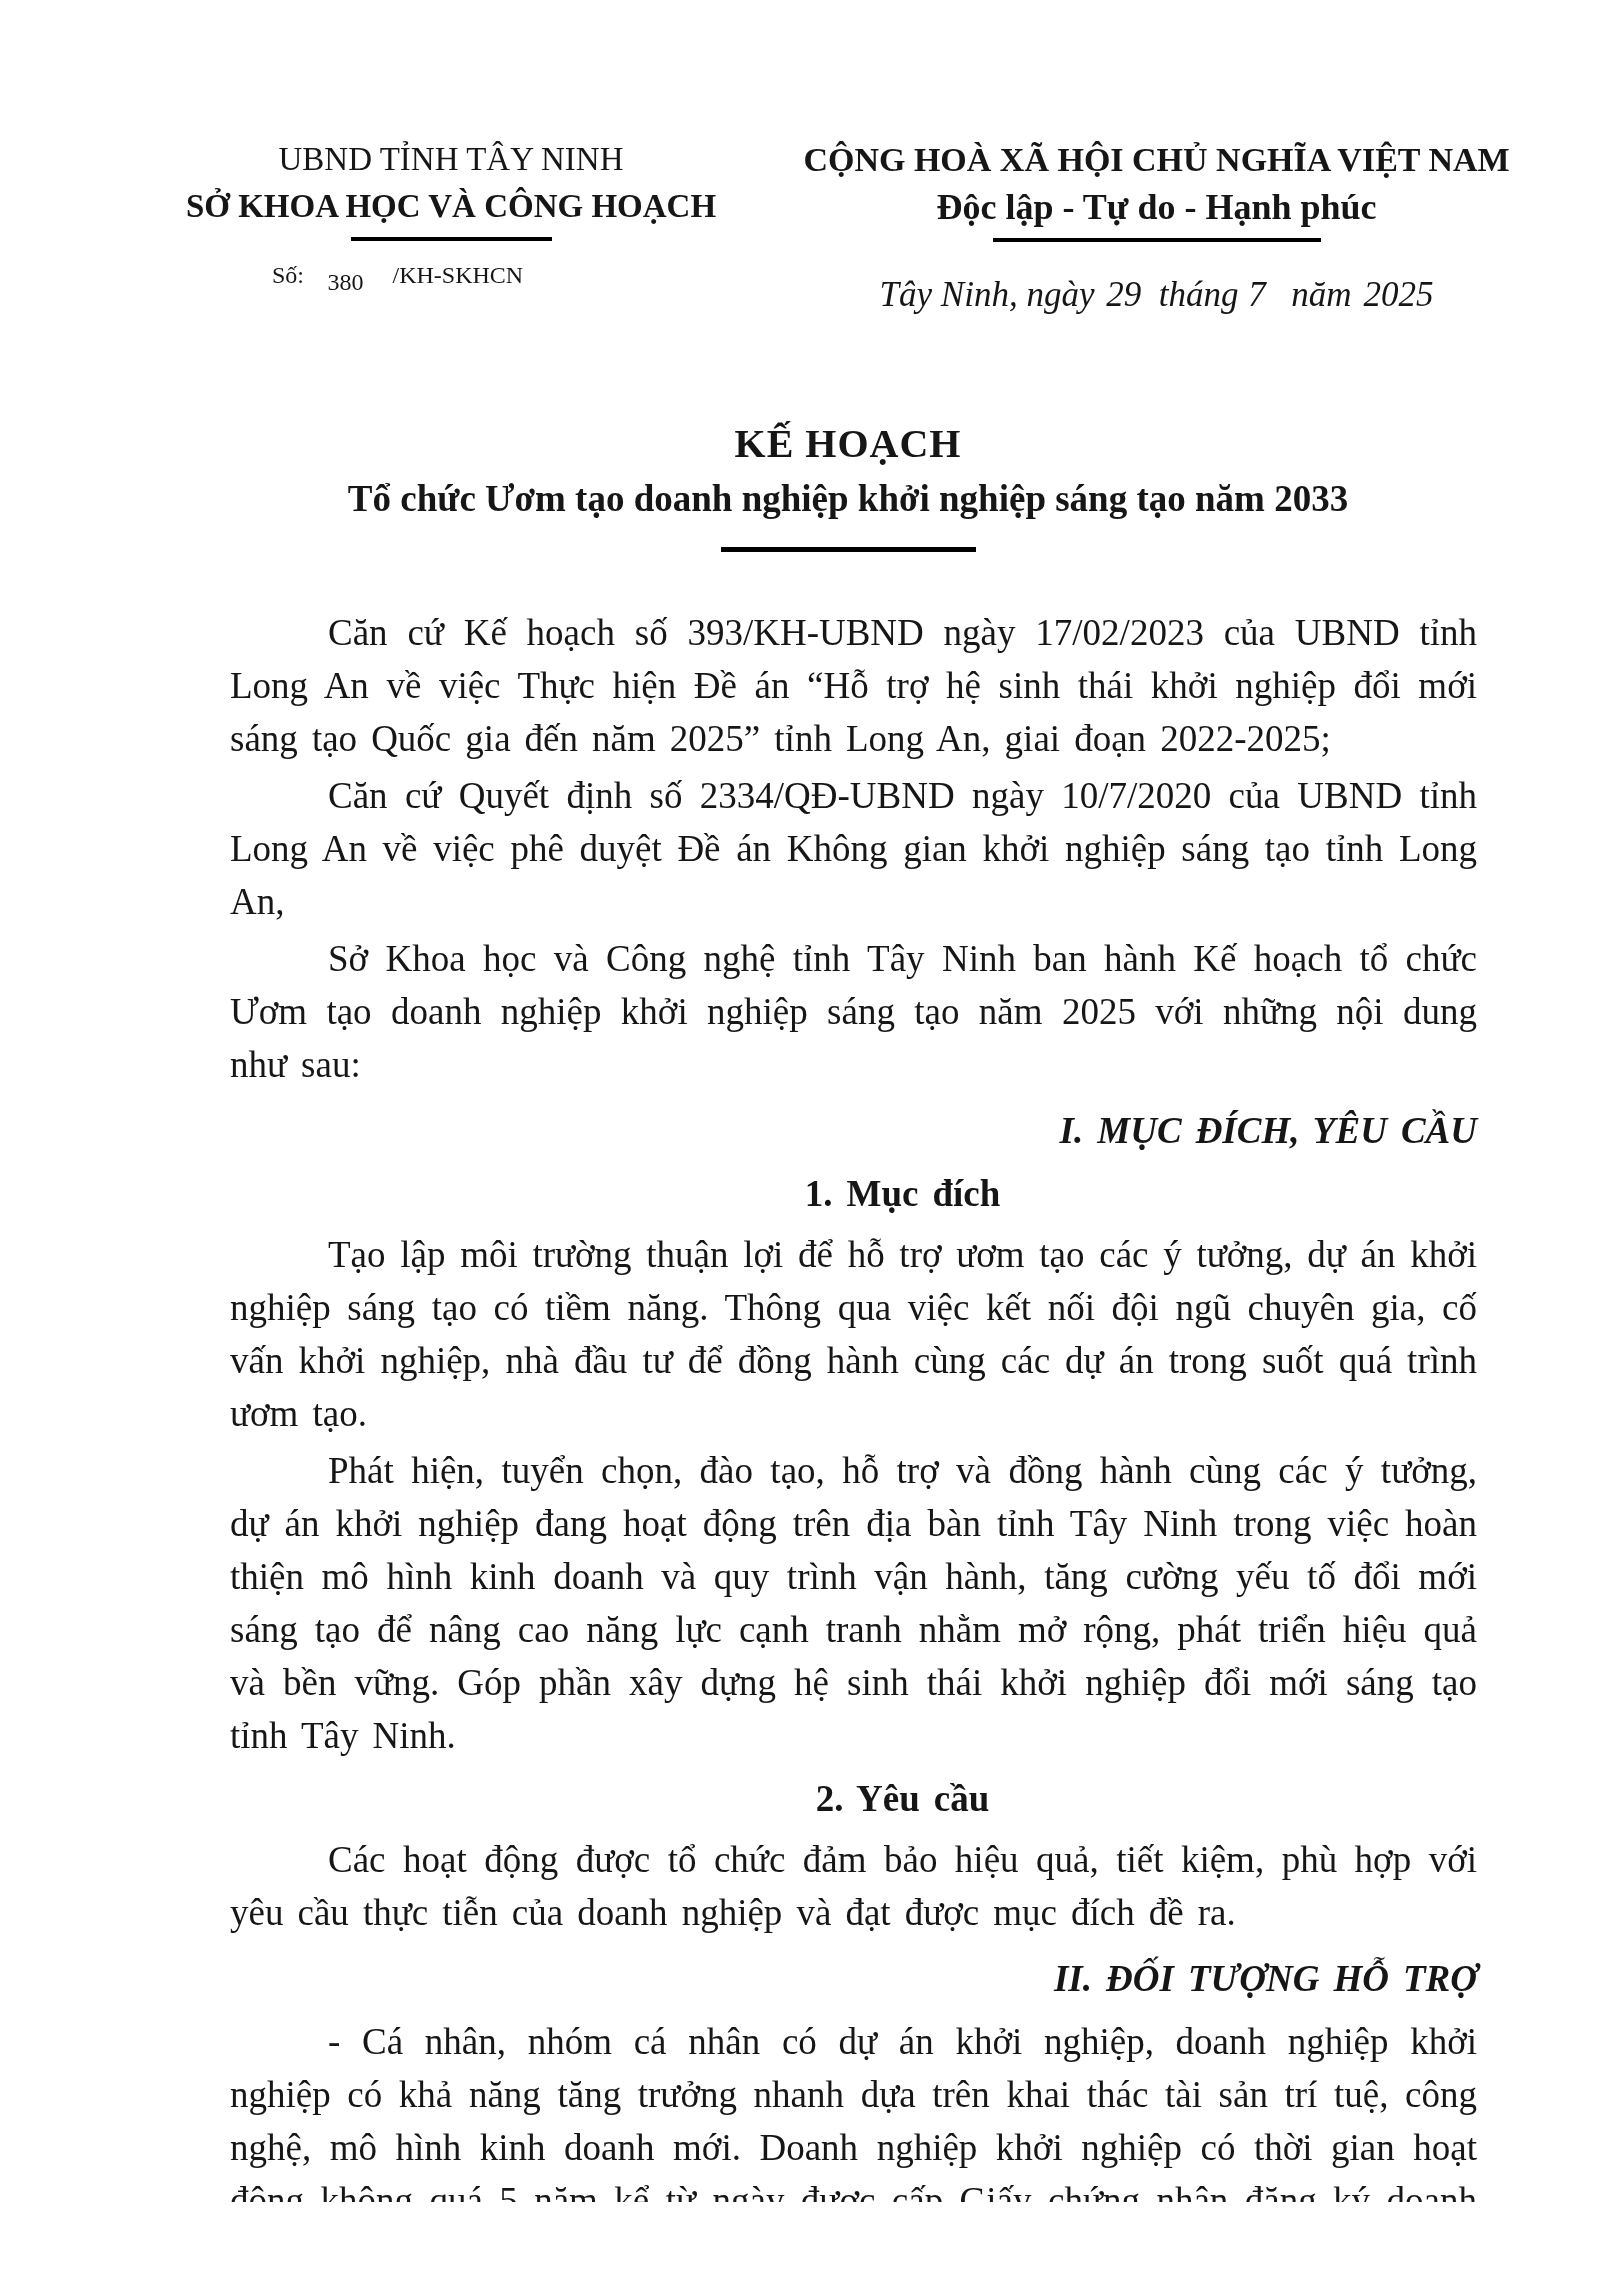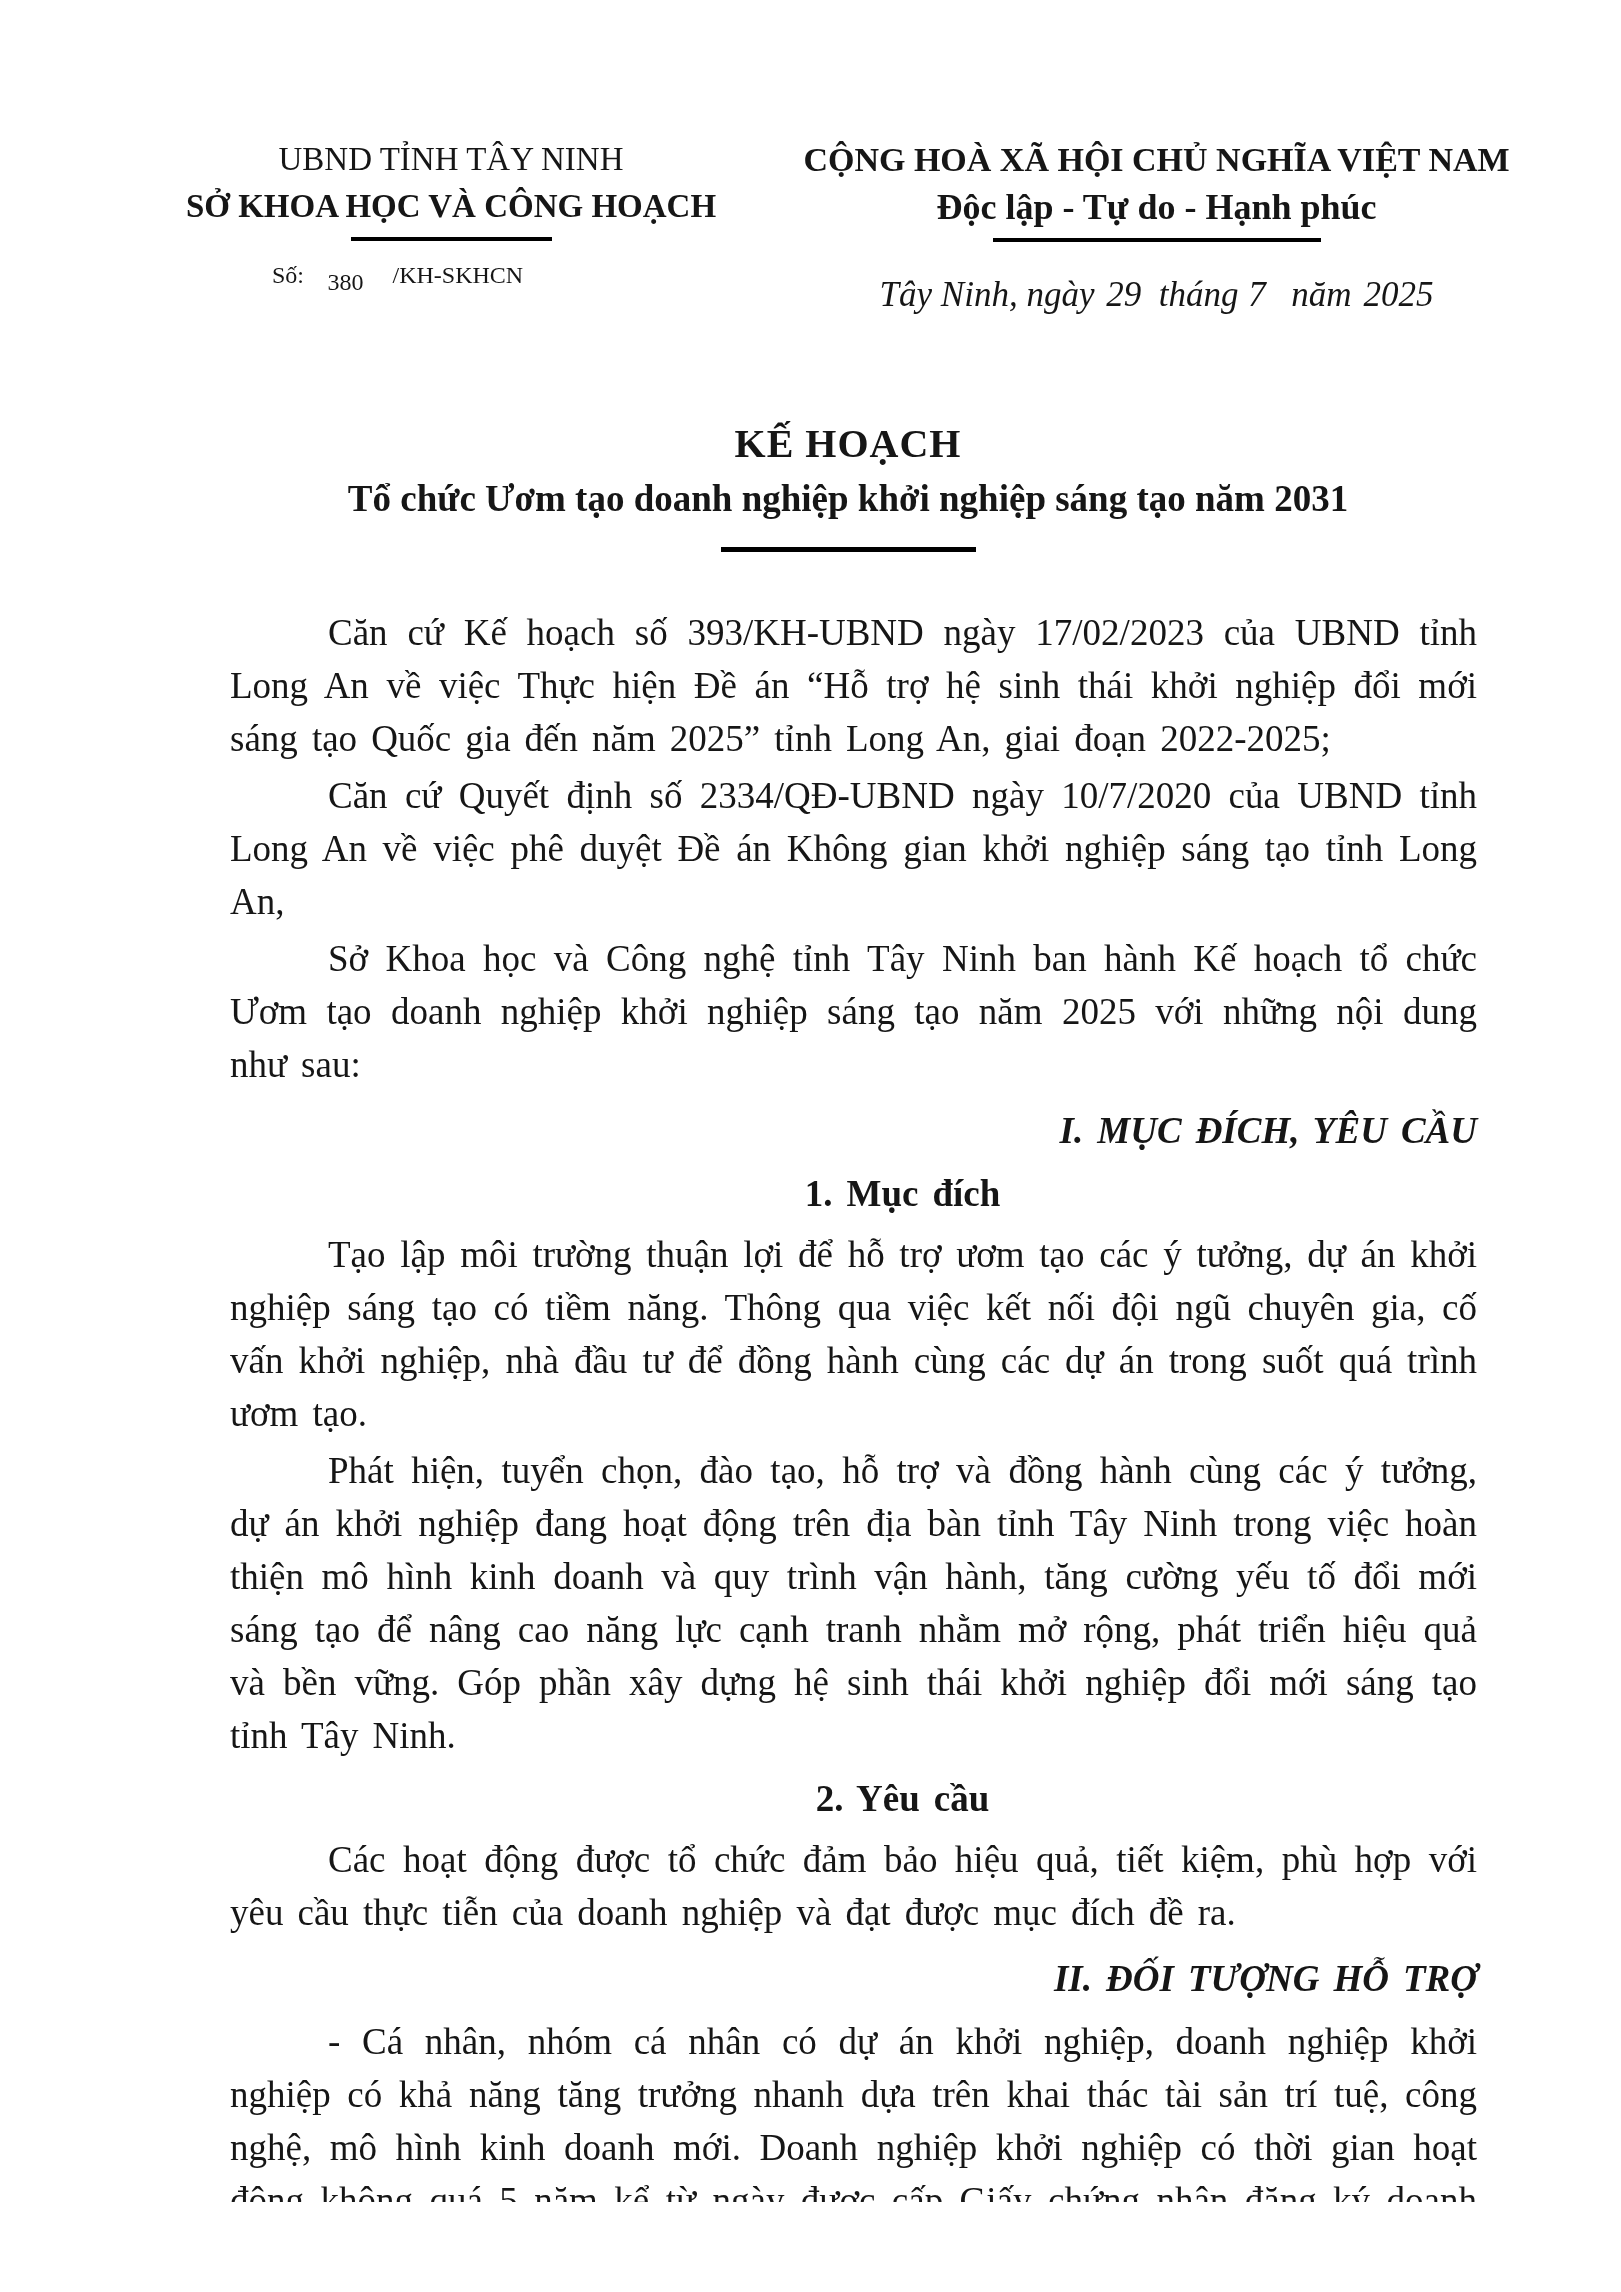--- a/index.html
+++ b/index.html
@@ -125,21 +125,21 @@
     <div class="l1">CỘNG HOÀ XÃ HỘI CHỦ NGHĨA VIỆT NAM</div>
     <div class="l2">Độc lập - Tự do - Hạnh phúc</div>
     <div class="rule-right"></div>
     <div class="date-line">
       <span>Tây Ninh, ngày</span><span class="d-day">29</span><span>tháng</span><span class="d-month">7</span><span>năm</span><span class="d-year">2025</span>
     </div>
   </div>
 
   <div class="title-block">
     <div class="t1">KẾ HOẠCH</div>
-    <div class="t2">Tổ chức Ươm tạo doanh nghiệp khởi nghiệp sáng tạo năm 2031</div>
+    <div class="t2">Tổ chức Ươm tạo doanh nghiệp khởi nghiệp sáng tạo năm 2033</div>
     <div class="rule-title"></div>
   </div>
 
   <div class="doc-body">
     <p>Căn cứ Kế hoạch số 393/KH-UBND ngày 17/02/2023 của UBND tỉnh Long An về việc Thực hiện Đề án “Hỗ trợ hệ sinh thái khởi nghiệp đổi mới sáng tạo Quốc gia đến năm 2025” tỉnh Long An, giai đoạn 2022-2025;</p>
     <p>Căn cứ Quyết định số 2334/QĐ-UBND ngày 10/7/2020 của UBND tỉnh Long An về việc phê duyệt Đề án Không gian khởi nghiệp sáng tạo tỉnh Long An,</p>
     <p>Sở Khoa học và Công nghệ tỉnh Tây Ninh ban hành Kế hoạch tổ chức Ươm tạo doanh nghiệp khởi nghiệp sáng tạo năm 2025 với những nội dung như sau:</p>
     <div class="h1">I. MỤC ĐÍCH, YÊU CẦU</div>
     <div class="h2">1. Mục đích</div>
     <p>Tạo lập môi trường thuận lợi để hỗ trợ ươm tạo các ý tưởng, dự án khởi nghiệp sáng tạo có tiềm năng. Thông qua việc kết nối đội ngũ chuyên gia, cố vấn khởi nghiệp, nhà đầu tư để đồng hành cùng các dự án trong suốt quá trình ươm tạo.</p>

